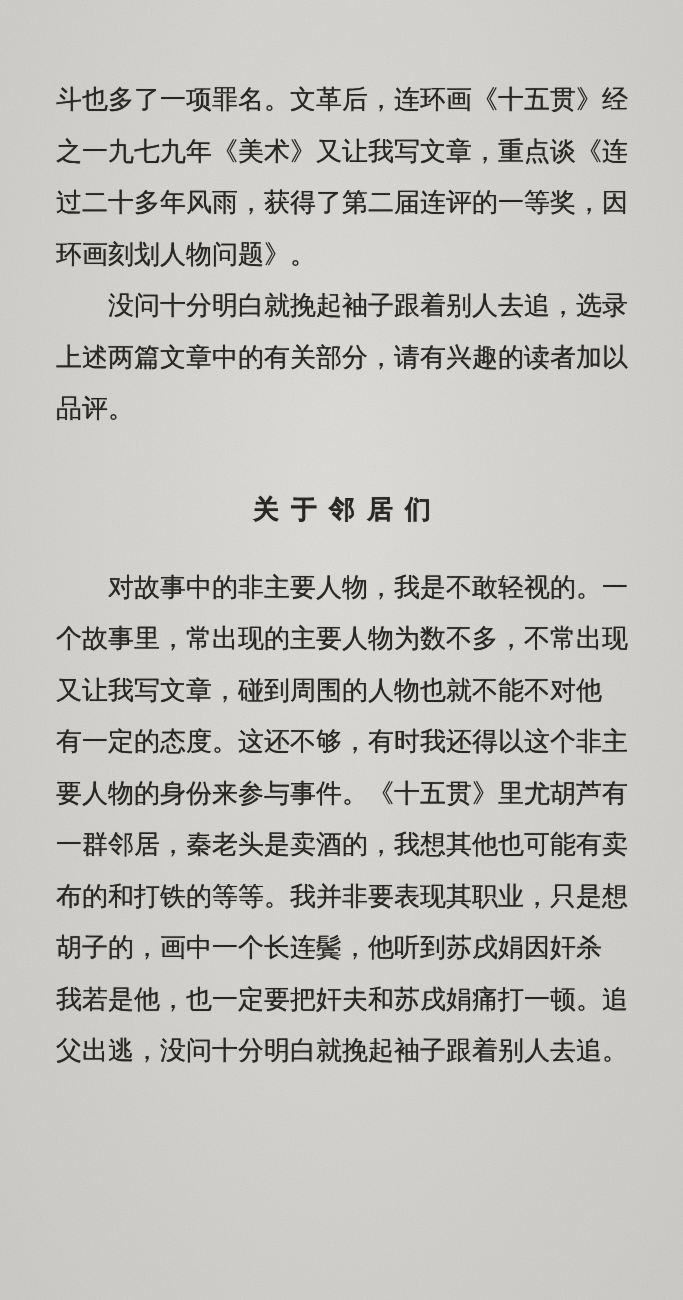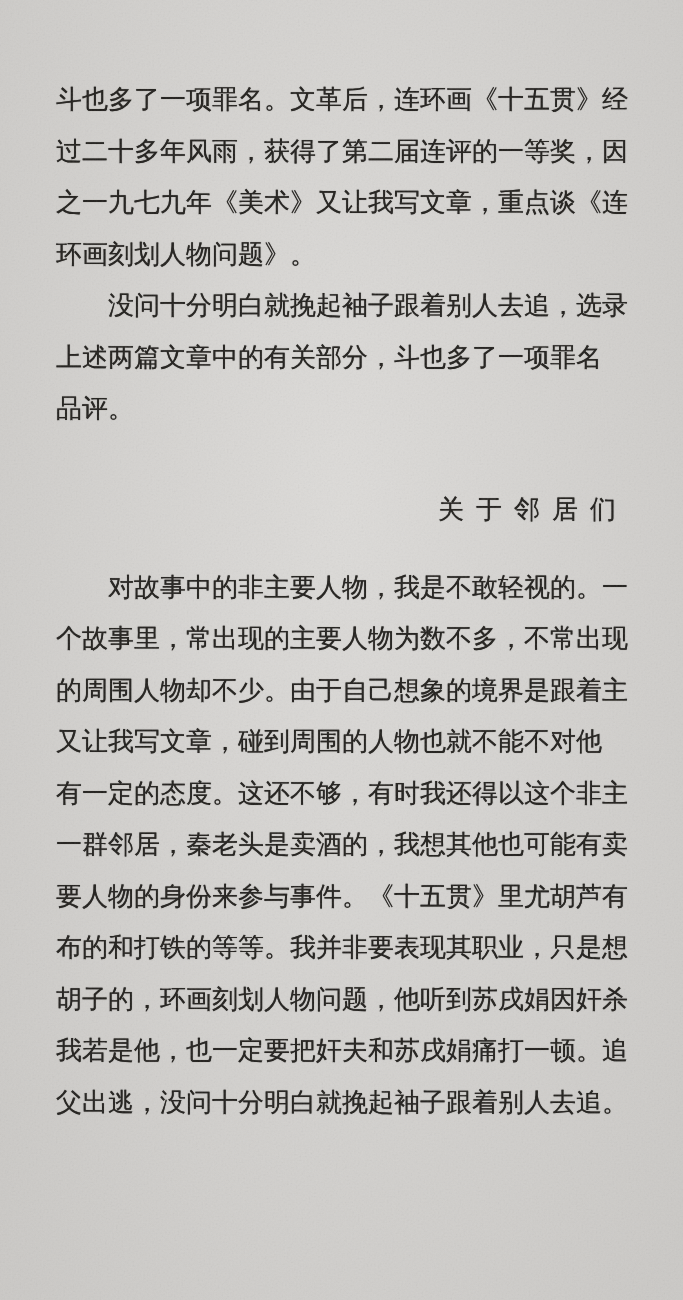--- a/index.html
+++ b/index.html
@@ -38,63 +38,62 @@
     height: 51.5px;
     white-space: nowrap;
     letter-spacing: 0;
     text-shadow: 0 0 0.7px rgba(25, 23, 20, 0.85);
   }
   .line.indent {
     text-indent: 52px;
   }
   .section-title {
     font-size: 26px;
-    font-weight: normal;
+    font-weight: bold;
     line-height: 51.5px;
     height: 51.5px;
     margin: 49.5px 0 26px 0;
-    text-align: right;
+    text-align: center;
     letter-spacing: 12px;
     text-indent: 12px;
     white-space: nowrap;
     text-shadow: 0 0 0.7px rgba(25, 23, 20, 0.85);
   }
 </style>
 </head>
 <body>
 
 <div class="page">
 
   <div class="text-block">
 
     <div class="para">
       <div class="line">斗也多了一项罪名。文革后，连环画《十五贯》经</div>
+      <div class="line">之一九七九年《美术》又让我写文章，重点谈《连</div>
       <div class="line">过二十多年风雨，获得了第二届连评的一等奖，因</div>
-      <div class="line">之一九七九年《美术》又让我写文章，重点谈《连</div>
       <div class="line">环画刻划人物问题》。</div>
     </div>
 
     <div class="para">
       <div class="line indent">没问十分明白就挽起袖子跟着别人去追，选录</div>
-      <div class="line">上述两篇文章中的有关部分，斗也多了一项罪名</div>
+      <div class="line">上述两篇文章中的有关部分，请有兴趣的读者加以</div>
       <div class="line">品评。</div>
     </div>
 
     <h2 class="section-title">关于邻居们</h2>
 
     <div class="para">
       <div class="line indent">对故事中的非主要人物，我是不敢轻视的。一</div>
       <div class="line">个故事里，常出现的主要人物为数不多，不常出现</div>
-      <div class="line">的周围人物却不少。由于自己想象的境界是跟着主</div>
       <div class="line">又让我写文章，碰到周围的人物也就不能不对他</div>
       <div class="line">有一定的态度。这还不够，有时我还得以这个非主</div>
+      <div class="line">要人物的身份来参与事件。《十五贯》里尤胡芦有</div>
       <div class="line">一群邻居，秦老头是卖酒的，我想其他也可能有卖</div>
-      <div class="line">要人物的身份来参与事件。《十五贯》里尤胡芦有</div>
       <div class="line">布的和打铁的等等。我并非要表现其职业，只是想</div>
-      <div class="line">胡子的，环画刻划人物问题，他听到苏戌娟因奸杀</div>
+      <div class="line">胡子的，画中一个长连鬓，他听到苏戌娟因奸杀</div>
       <div class="line">我若是他，也一定要把奸夫和苏戌娟痛打一顿。追</div>
       <div class="line">父出逃，没问十分明白就挽起袖子跟着别人去追。</div>
     </div>
 
   </div>
 
   <svg class="grain" width="683" height="1300" xmlns="http://www.w3.org/2000/svg">
     <filter id="paperNoise" x="0" y="0" width="100%" height="100%">
       <feTurbulence type="fractalNoise" baseFrequency="0.55" numOctaves="2" seed="7"></feTurbulence>
       <feColorMatrix type="saturate" values="0"></feColorMatrix>

